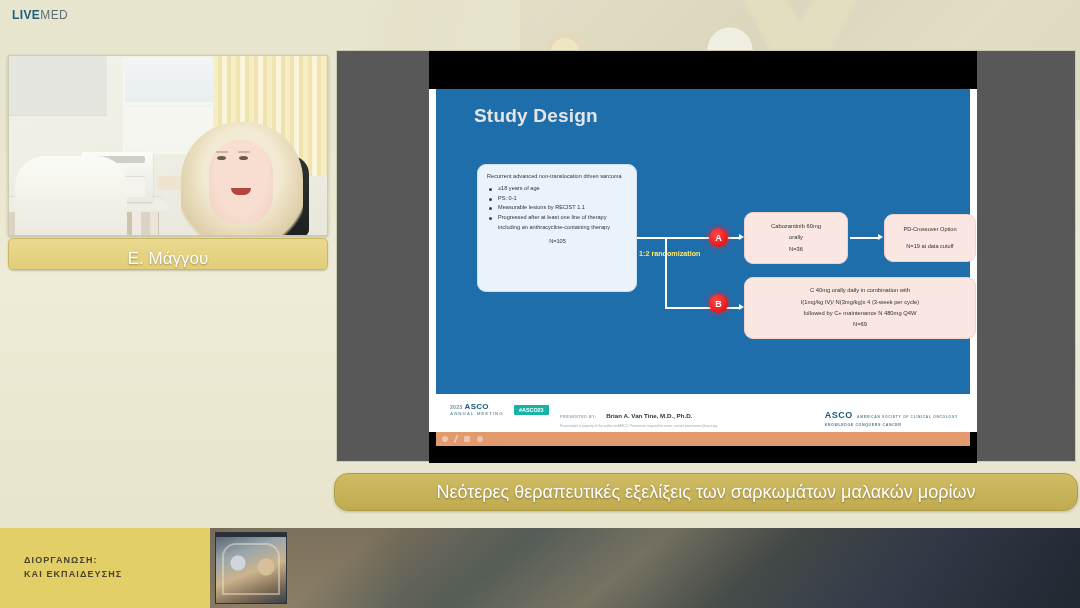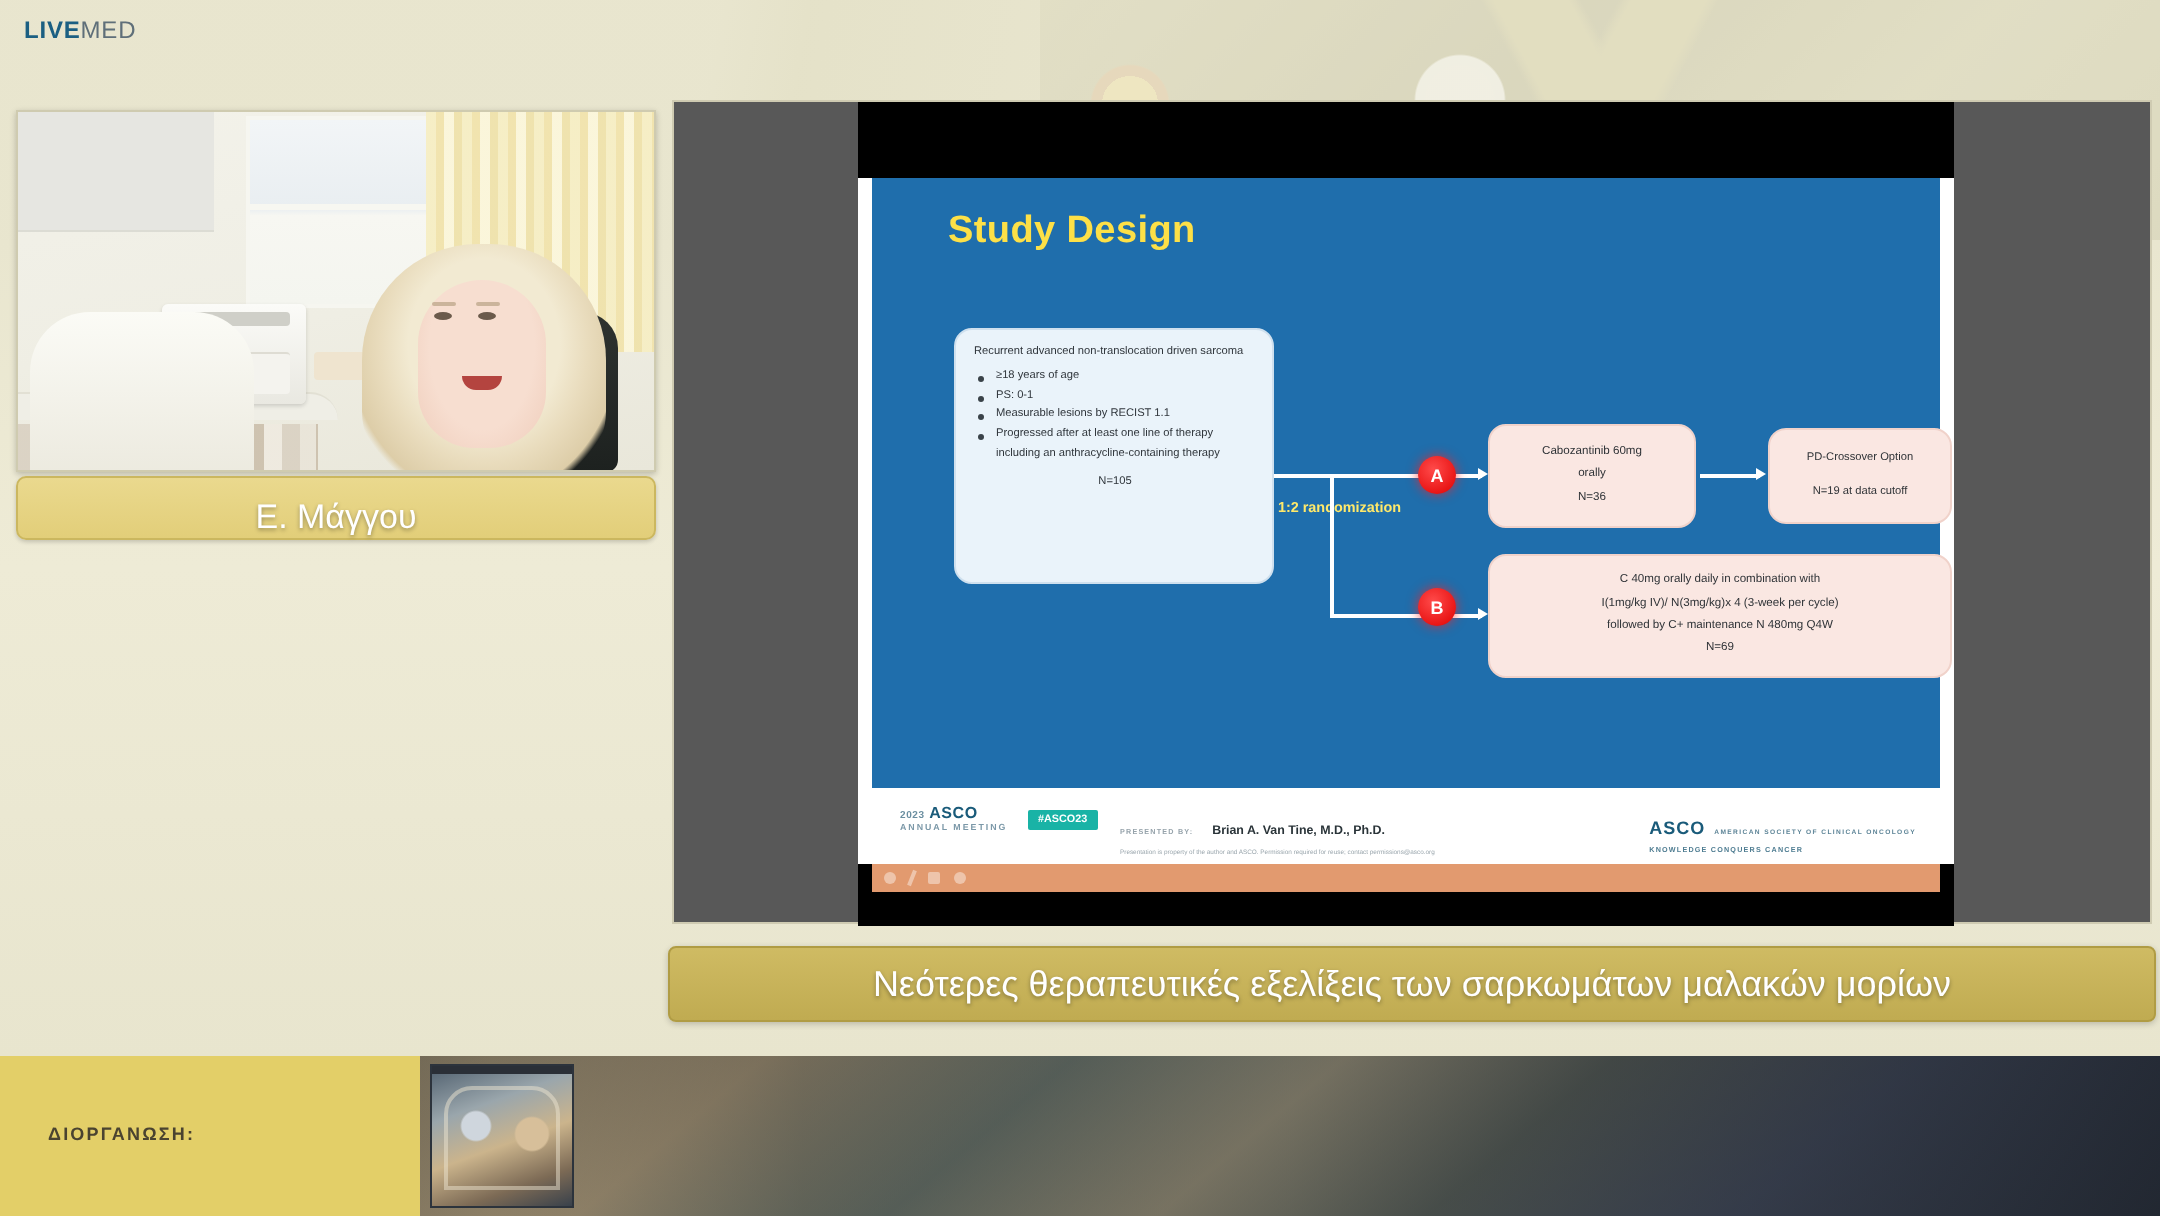--- a/index.html
+++ b/index.html
@@ -140,21 +140,21 @@
   .slide {
     position:absolute; left:92px; top:38px; width:548px; height:343px;
     background:#fff;
   }
   .slide-blue {
     position:absolute; left:7px; top:0; width:534px; height:305px;
     background:#1f6eac;
   }
   .slide-title {
     position:absolute; left:38px; top:16px;
-    color:#fde047; font-size:19px; font-weight:bold; letter-spacing:.2px;
+    color:#e5e5e5; font-size:19px; font-weight:bold; letter-spacing:.2px;
   }
   .elig-box {
     position:absolute; left:41px; top:75px; width:160px; height:128px;
     background:#eaf3fa; border:1px solid #cfe0ee; border-radius:9px;
     padding:7px 8px 4px 9px;
     color:#30363c; font-size:5.6px; line-height:1.75;
   }
   .elig-box .lead { margin-bottom:1px; }
   .elig-box ul { list-style:none; margin-top:2px; }
   .elig-box li { position:relative; padding-left:11px; }
@@ -232,21 +232,21 @@
     opacity:.42;
   }
   .ctrl-icons i { display:block; width:6px; height:6px; background:#fff; border-radius:1px; }
   .ctrl-icons i.circ { border-radius:50%; }
   .ctrl-icons i.slash { width:2px; height:8px; transform:rotate(22deg); border-radius:0; }
 
   
   .session-title {
     position: absolute; left: 334px; top: 473px; width: 744px; height: 38px;
     background: linear-gradient(180deg,#cfbb63,#c0ab51);
-    border: 1px solid #b09c44; border-radius: 4px;
+    border: 1px solid #b09c44; border-radius: 14px;
     display:flex; align-items:center; justify-content:center;
     color:#fff; font-size:18px;
     text-shadow: 0 1px 2px rgba(0,0,0,.35);
     box-shadow: 0 1px 3px rgba(0,0,0,.2);
   }
 
   
   .banner { position:absolute; left:0; top:528px; width:1080px; height:80px; overflow:hidden; }
   .banner-left {
     position:absolute; left:0; top:0; width:210px; height:80px;
@@ -405,18 +405,19 @@
   </div>
 
   <div class="session-title">
     <span>Νεότερες θεραπευτικές εξελίξεις των σαρκωμάτων μαλακών μορίων</span>
   </div>
 
   <div class="banner">
     <div class="banner-mid"></div>
     <div class="banner-left">
       <div>ΔΙΟΡΓΑΝΩΣΗ:</div>
+      <div>ΚΑΙ ΕΚΠΑΙΔΕΥΣΗΣ</div>
     </div>
     <div class="banner-art"></div>
 
   </div>
 
 </div>
 
 </body></html>

